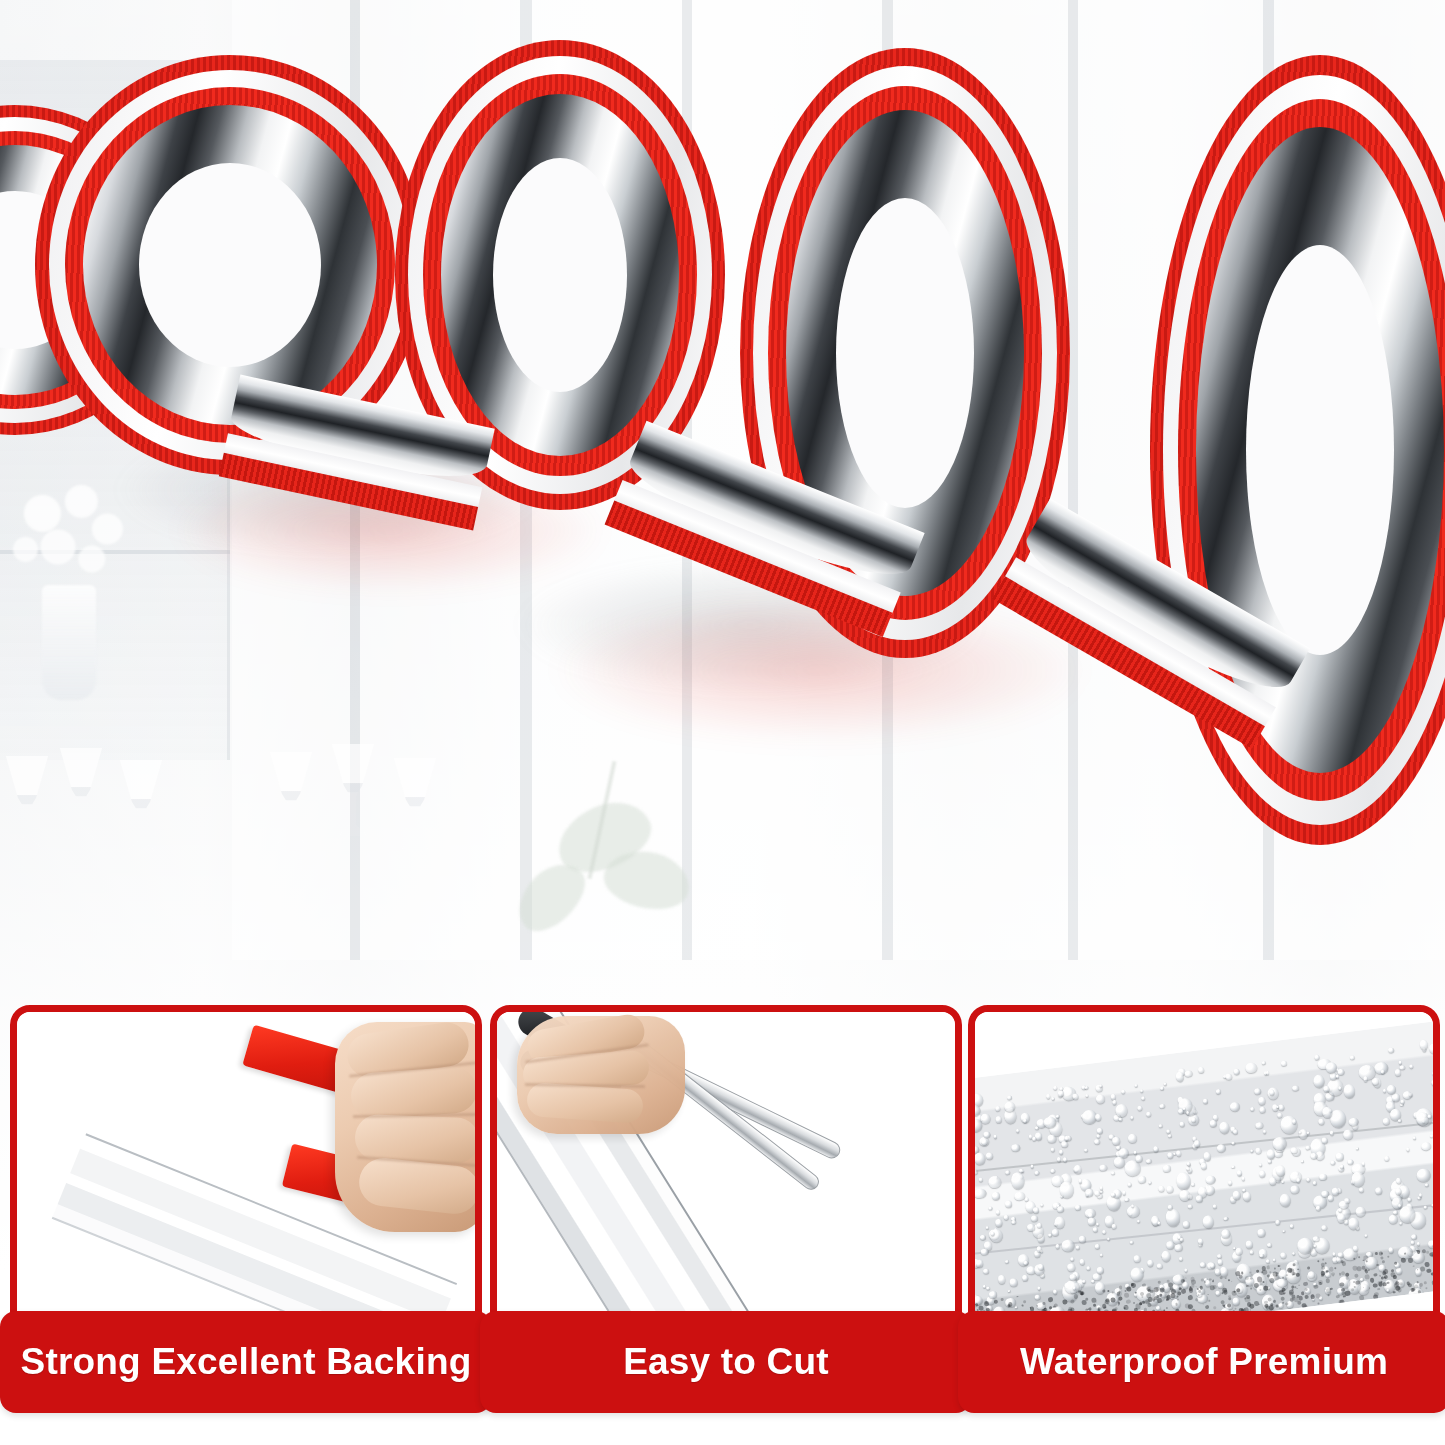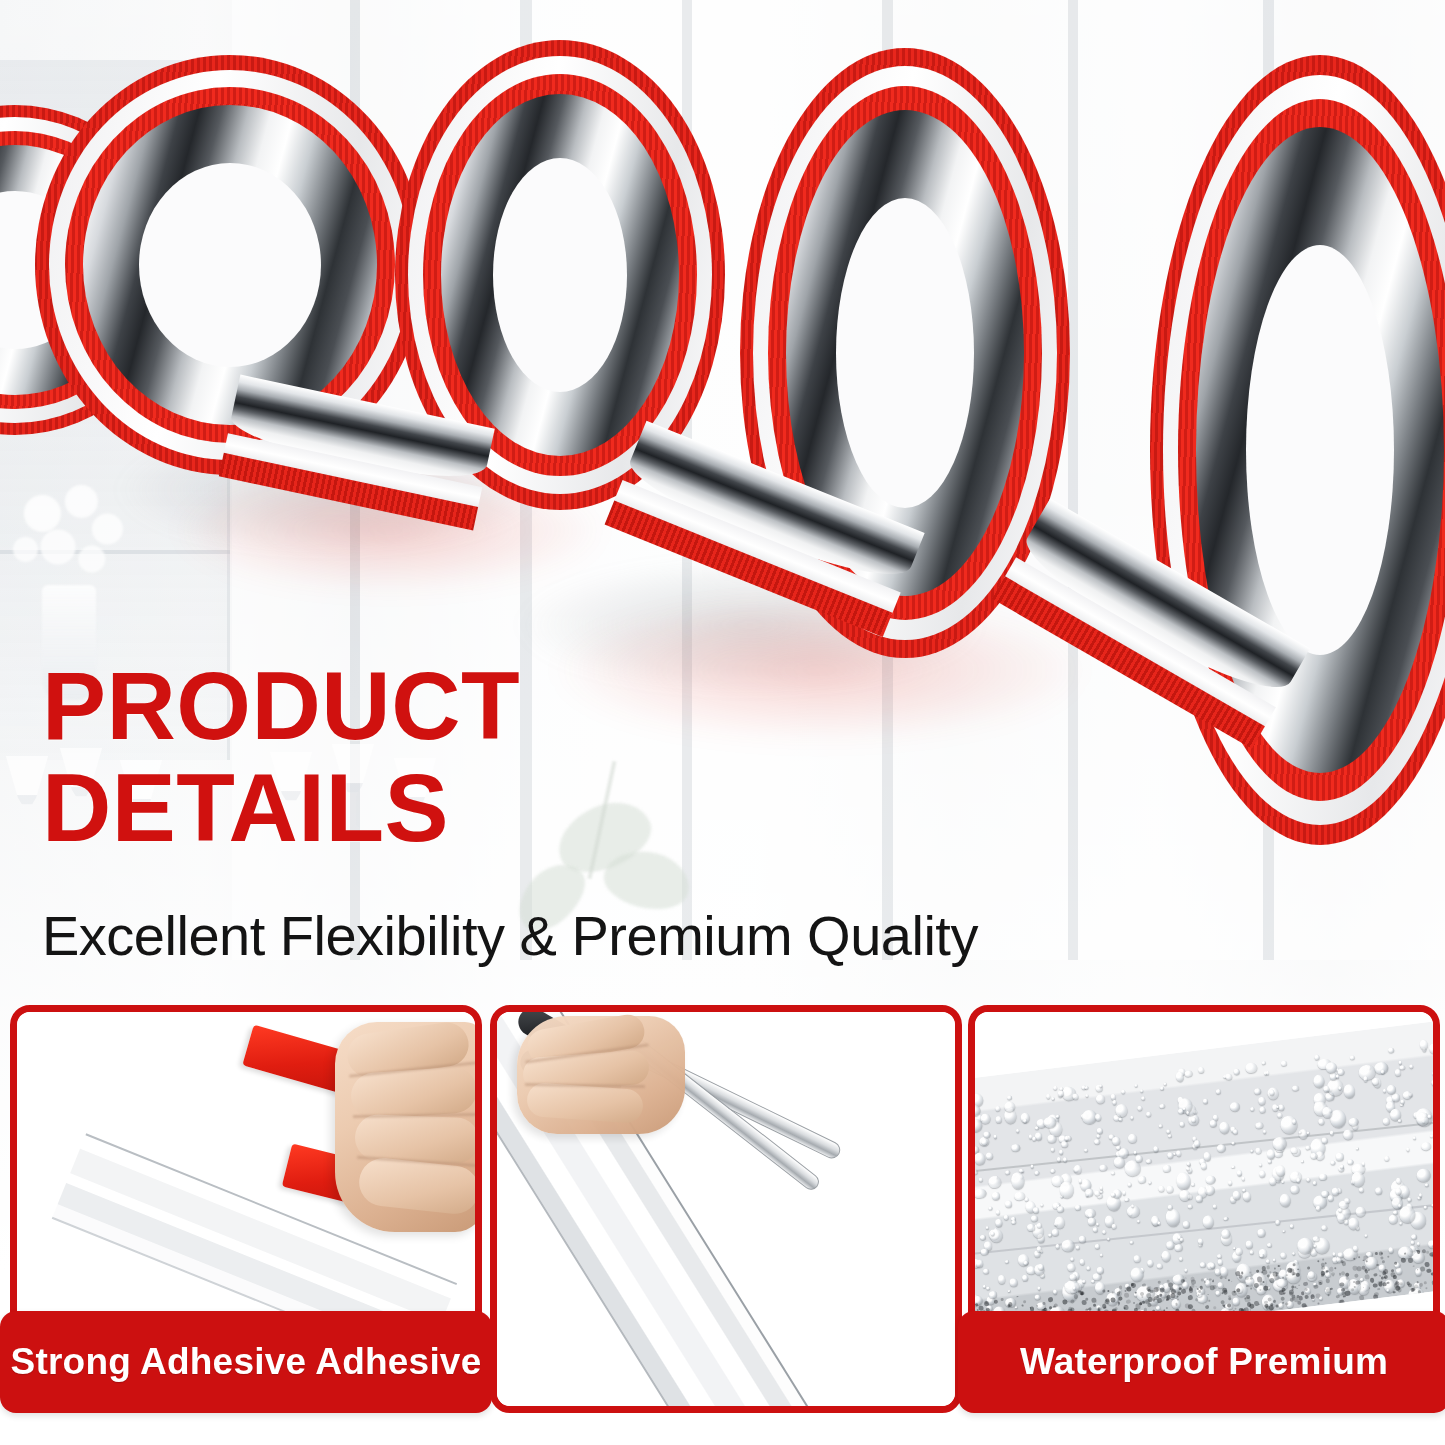--- a/index.html
+++ b/index.html
@@ -327,26 +327,21 @@
       <div class="ribbon-red" style="left:0;top:86px;width:300px;height:26px;"></div>
     </div>
 
     <div class="ribbon" style="left:980px; top:560px; width:300px; height:200px; transform:rotate(30deg);">
       <div class="ribbon-chrome" style="left:0;top:0;width:300px;height:70px;border-radius:0 0 45% 35%;"></div>
       <div class="ribbon-white" style="left:0;top:68px;width:300px;height:24px;"></div>
       <div class="ribbon-red" style="left:0;top:90px;width:300px;height:26px;"></div>
     </div>
   </div>
 
-  <div class="headline">
-    <span>PRODUCT</span>
-    <span class="l2">DETAILS</span>
-  </div>
-
-  <div class="subtitle">Excellent Flexibility &amp; Premium Quality</div>
+
 
   <div class="panels">
 
     <div class="panel" style="left:10px;">
       <div class="panel-frame">
         <div class="panel-media">
 
           <div class="trim-strip" style="left:52px; top:118px; width:400px; height:92px; transform:rotate(22deg); transform-origin:left center;"></div>
 
           <div class="red-tab" style="left:228px; top:34px; width:160px; height:42px; transform:rotate(16deg); border-radius:4px 10px 10px 4px;"></div>
@@ -356,21 +351,21 @@
           <div class="finger" style="left:330px; top:16px;  width:122px; height:44px; transform:rotate(-8deg);"></div>
           <div class="finger" style="left:334px; top:58px;  width:126px; height:46px; transform:rotate(-4deg);"></div>
           <div class="finger" style="left:338px; top:104px; width:124px; height:46px; transform:rotate(2deg);"></div>
           <div class="finger" style="left:342px; top:150px; width:120px; height:48px; transform:rotate(6deg);"></div>
           <div class="finger-sep" style="left:332px; top:56px;  width:128px; height:3px; transform:rotate(-6deg);"></div>
           <div class="finger-sep" style="left:336px; top:102px; width:126px; height:3px; transform:rotate(-1deg);"></div>
           <div class="finger-sep" style="left:340px; top:148px; width:122px; height:3px; transform:rotate(4deg);"></div>
         </div>
       </div>
       <div class="caption-bar">
-        <span class="caption-text">Strong Adhesive Adhesive</span>
+        <span class="caption-text">Strong Excellent Backing</span>
       </div>
     </div>
 
     <div class="panel" style="left:490px;">
       <div class="panel-frame">
         <div class="panel-media">
 
           <div class="cut-strip" style="left:40px; top:-40px; width:520px; height:120px; transform:rotate(58deg); transform-origin:left top;"></div>
 
           <div class="blade" style="left:86px; top:74px; width:270px; height:17px; transform:rotate(26deg); border-radius:2px 12px 12px 2px;"></div>
@@ -378,20 +373,23 @@
           <div class="handle-dark" style="left:16px; top:16px; width:108px; height:28px; transform:rotate(30deg);"></div>
           <div class="handle-dark" style="left:22px; top:48px; width:104px; height:26px; transform:rotate(16deg);"></div>
 
           <div class="hand" style="left:20px; top:4px; width:168px; height:118px; border-radius:50px 36px 46px 40px; opacity:.97;"></div>
           <div class="finger" style="left:30px;  top:10px; width:118px; height:34px; transform:rotate(-10deg);"></div>
           <div class="finger" style="left:26px;  top:42px; width:126px; height:34px; transform:rotate(-4deg);"></div>
           <div class="finger" style="left:30px;  top:74px; width:116px; height:34px; transform:rotate(4deg);"></div>
           <div class="finger-sep" style="left:28px; top:40px; width:124px; height:3px; transform:rotate(-8deg);"></div>
           <div class="finger-sep" style="left:28px; top:72px; width:120px; height:3px; transform:rotate(1deg);"></div>
         </div>
+      </div>
+      <div class="caption-bar">
+        <span class="caption-text">Easy to Cut</span>
       </div>
     </div>
 
     <div class="panel" style="left:968px;">
       <div class="panel-frame">
         <div class="panel-media">
           <div class="wet-strip" style="left:-30px; top:36px; width:560px; height:268px; transform:rotate(-7deg);">
             <div class="wet-base"></div>
             <div class="wet-seam" style="left:0; top:96px;  width:560px; transform:rotate(1deg); opacity:.45;"></div>
             <div class="wet-seam" style="left:0; top:178px; width:560px; transform:rotate(1deg); opacity:.35;"></div>

